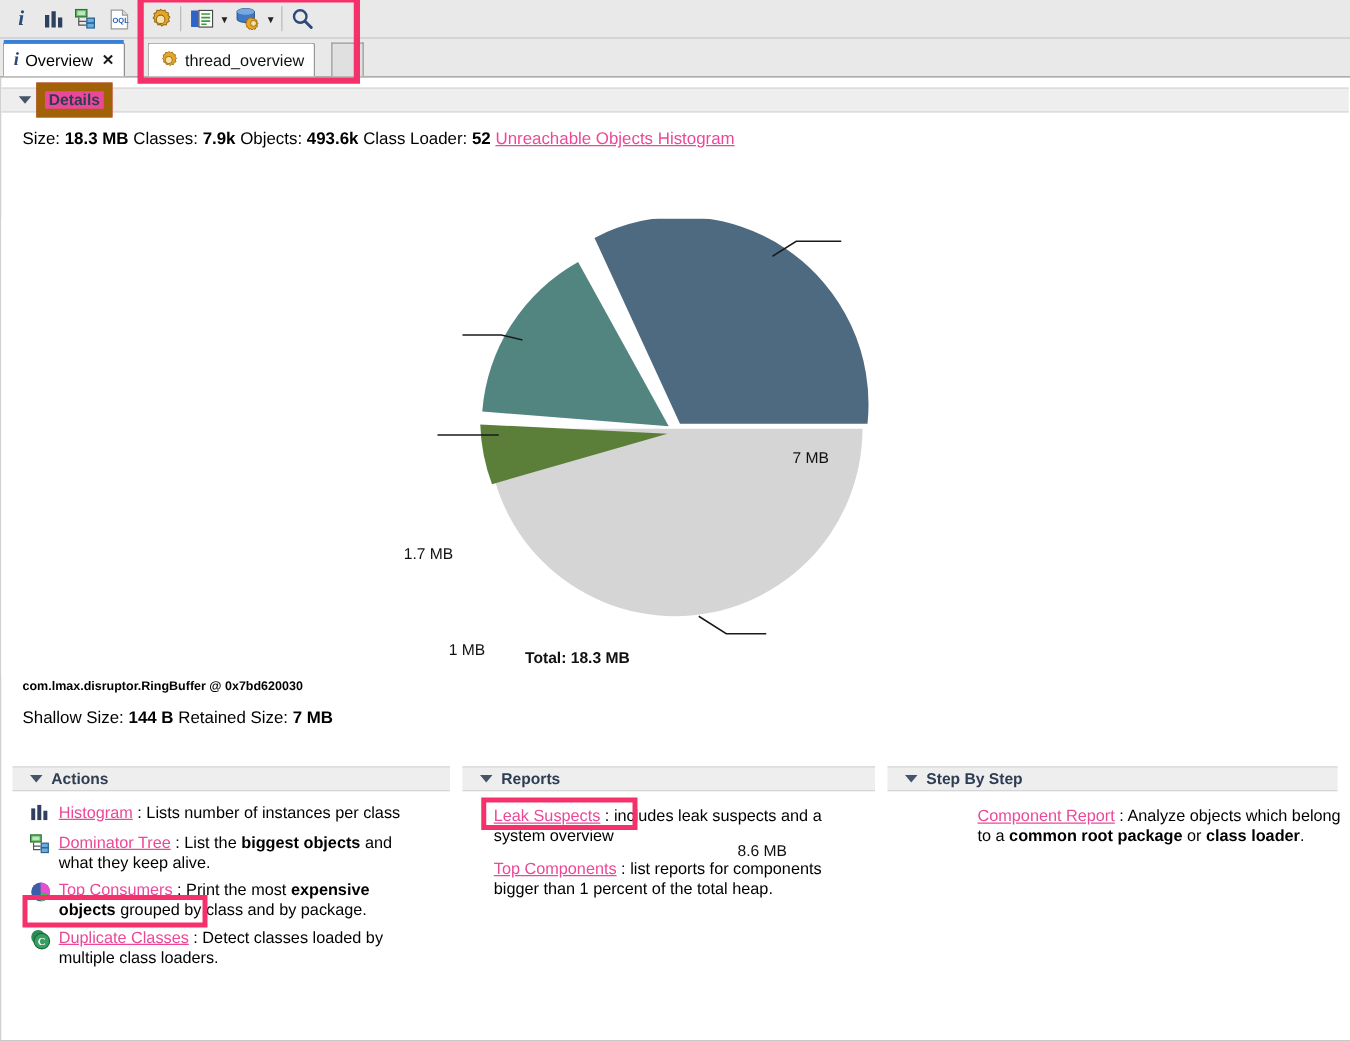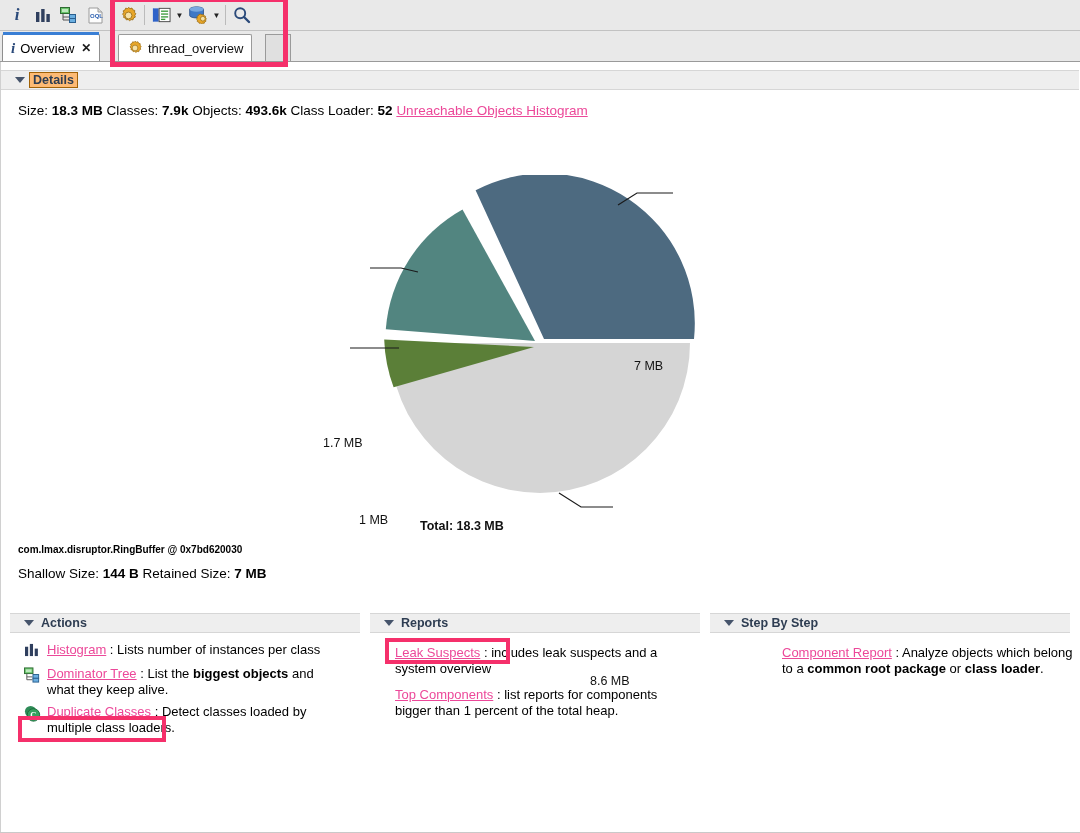--- a/index.html
+++ b/index.html
@@ -121,22 +121,22 @@
     font-weight: bold;
     color: #2e3d52;
   }
   .twisty {
     width: 0; height: 0;
     border-left: 5px solid transparent;
     border-right: 5px solid transparent;
     border-top: 6px solid #46546b;
   }
   .sel-box {
-    border: 1px solid #a16207;
-    background: #fdba74;
+    border: 7px solid #a16207;
+    background: #ec4899;
     padding: 0 3px;
     margin-left: -3px;
   }
 
   
   .details-line {
     position: absolute;
     left: 18px; top: 103px;
     font-size: 13.5px;
     white-space: nowrap;
@@ -412,20 +412,30 @@
           <rect x="2" y="2" width="6" height="3" fill="#bde8bd"></rect>
           <path d="M3 7 V13 H9" stroke="#555" fill="none" stroke-width="1"></path>
           <path d="M3 10 H9" stroke="#555" fill="none" stroke-width="1"></path>
           <rect x="9.5" y="7.5" width="6" height="4" fill="#6aaee0" stroke="#2a5f8f"></rect>
           <rect x="9.5" y="11.5" width="6" height="4" fill="#6aaee0" stroke="#2a5f8f"></rect>
         </svg>
       </span>
       <span class="row-text"><span class="lnk">Dominator Tree</span><span> : </span><span>List the  </span><b>biggest objects</b><span> and what they keep alive.</span></span>
     </div>
 
+    <div class="row">
+      <span class="row-icon">
+        <svg width="17" height="17" viewBox="0 0 18 18">
+          <circle cx="9" cy="9" r="8" fill="#3a5ea8"></circle>
+          <path d="M9 9 L9 1 A8 8 0 0 1 16.5 11.8 Z" fill="#e84fd0"></path>
+          <path d="M9 9 L16.5 11.8 A8 8 0 0 1 9 17 Z" fill="#4fb84f"></path>
+        </svg>
+      </span>
+      <span class="row-text"><span class="lnk">Top Consumers</span><span> : </span><span>Print the most  </span><b>expensive objects</b><span> grouped by class and by package.</span></span>
+    </div>
 
     <div class="row">
       <span class="row-icon">
         <svg width="17" height="17" viewBox="0 0 18 18">
           <circle cx="7" cy="7" r="6" fill="#2e8b57"></circle>
           <circle cx="10" cy="10.5" r="6.6" fill="#35a05f" stroke="#1c6b3c"></circle>
           <text x="6.6" y="14" font-family="Liberation Serif, serif" font-size="9" font-weight="bold" fill="#ffffff">C</text>
         </svg>
       </span>
       <span class="row-text"><span class="lnk">Duplicate Classes</span><span> : </span><span>Detect classes loaded by multiple class loaders.</span></span>

